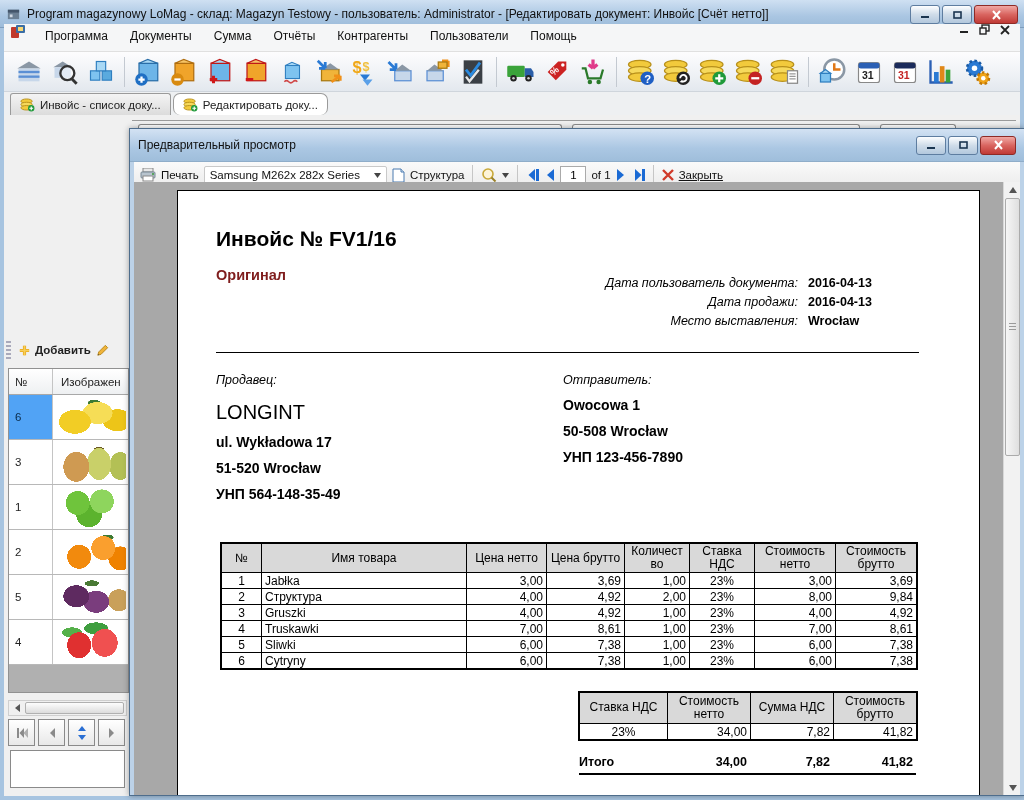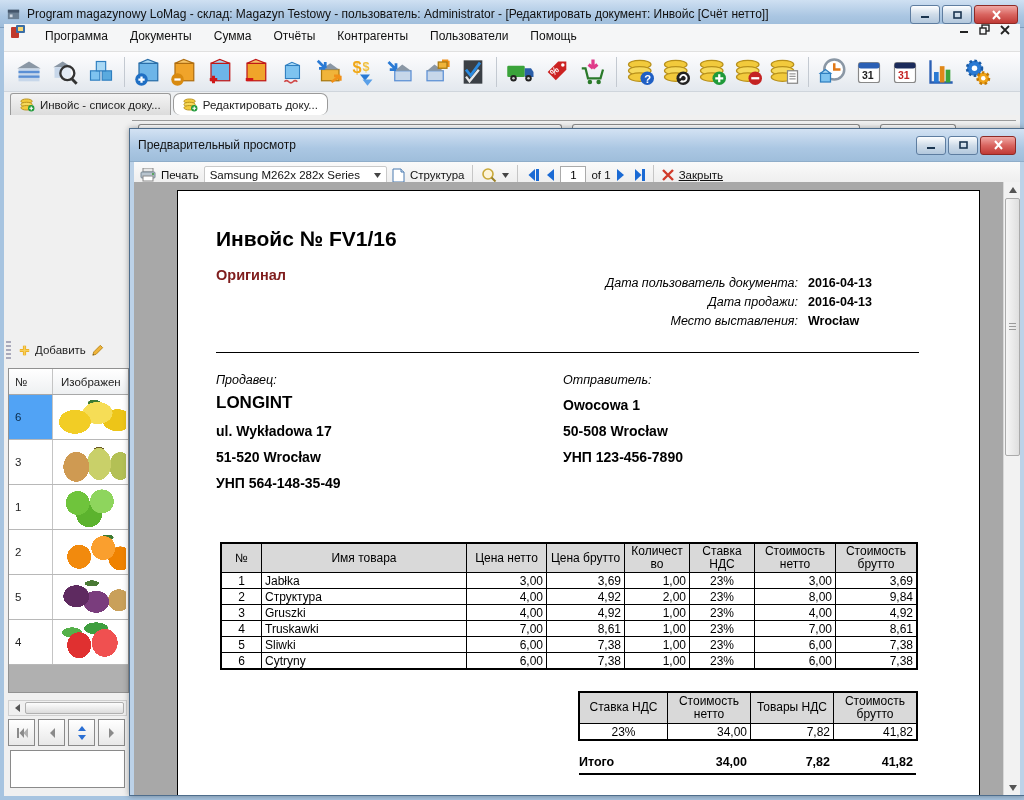--- a/index.html
+++ b/index.html
@@ -44,21 +44,21 @@
   .formstrip { position:absolute; left:0; right:0; top:115px; height:13px; background:#f0f0f0; }
   .groupline { position:absolute; top:5px; left:128px; right:4px; height:1px; background:#9a9a9a; }
   .ctl-top { position:absolute; top:9px; height:6px; border:1px solid #8a8a8a; border-bottom:none; border-radius:3px 3px 0 0; background:#fff; }
 
   
   .left-panel { position:absolute; left:0; top:115px; width:125px; bottom:0; background:#f0f0f0; }
   .lp-label { display:block; height:27px; line-height:27px; text-align:right; padding-right:9px; font-size:11.5px; color:#111; }
   .lp-toolbar { position:absolute; top:223px; left:2px; right:0; height:24px; display:flex; align-items:center; font-size:11.5px; color:#222; }
   .grip { width:5px; height:18px; margin-right:3px;
     background:repeating-linear-gradient(#aab 0 2px, transparent 2px 4px); }
-  .lp-btn { display:flex; align-items:center; gap:4px; padding:2px 4px; }
+  .lp-btn { display:flex; align-items:center; gap:4px; padding:2px 4px;font-weight:bold; }
   .doc-table { position:absolute; top:253px; left:4px; right:0; bottom:103px; background:#b0b0b0; border:1px solid #919191; overflow:hidden; }
   .doc-header { display:flex; height:26px; background:linear-gradient(#ffffff,#eef0f2); border-bottom:1px solid #a8a8a8; font-size:11.5px; color:#222; }
   .doc-header .h-num { width:44px; border-right:1px solid #c4c4c4; display:flex; align-items:center; padding-left:6px; }
   .doc-header .h-img { flex:1; display:flex; align-items:center; padding-left:8px; }
   .doc-row { display:flex; height:45px; background:#fff; border-bottom:1px solid #b8b8b8; }
   .doc-num { width:44px; border-right:1px solid #c4c4c4; font-size:11.5px; color:#222; display:flex; align-items:center; padding-left:6px; background:#fff; }
   .doc-row.selected .doc-num { background:#51a3f5; color:#0a2b4a; }
   .doc-img { flex:1; position:relative; background:#fff; }
   .fruit { position:absolute; inset:2px; background-repeat:no-repeat; }
   .f-lemon { background-image:
@@ -124,21 +124,21 @@
   .inv-title { position:absolute; left:38px; top:36px; font-size:21px; font-weight:bold; color:#000; }
   .inv-orig { position:absolute; left:38px; top:76px; font-size:14.5px; font-weight:bold; color:#7f1d1d; }
   .inv-meta { position:absolute; right:95px; top:82px; }
   .meta-row { display:flex; justify-content:flex-end; height:19px; align-items:center; }
   .meta-label { font-style:italic; font-size:12.5px; color:#000; }
   .meta-value { font-weight:bold; font-size:12.5px; width:86px; text-align:left; padding-left:10px; color:#000; }
   .inv-hr { position:absolute; left:38px; top:161px; width:703px; height:1px; background:#000; }
   .party { position:absolute; top:182px; width:300px; color:#000; }
   .party.seller { left:38px; } .party.sender { left:385px; }
   .party-label { font-style:italic; font-size:12.5px; }
-  .party-name { font-weight:bold; font-size:17px; margin-top:6px; }
+  .party-name { font-weight:normal; font-size:20px; margin-top:14px; }
   .party-line { font-size:14px; margin-top:10px;font-weight:bold; }
   table.inv { border-collapse:collapse; table-layout:fixed; font-size:12px; color:#000; }
   table.inv th { background:#d9d9d9; border:1px solid #000; font-weight:normal; text-align:center; padding:1px 2px; line-height:1.1; }
   table.inv td { border:1px solid #000; padding:0 3px; height:16px; }
   .items-tbl { position:absolute; left:43px; top:352px; width:695px; outline:1px solid #000; }
   .items-tbl th { height:29px; }
   .items-tbl td.c0 { text-align:center; } .items-tbl td.c1 { text-align:left; }
   .items-tbl td.c2,.items-tbl td.c3,.items-tbl td.c4,.items-tbl td.c6,.items-tbl td.c7 { text-align:right; }
   .items-tbl td.c5 { text-align:center; }
   .vat-tbl { position:absolute; left:401px; top:501px; width:337px; outline:1px solid #000; }
@@ -752,21 +752,21 @@
           <colgroup>
               <col style="width:88px">
               <col style="width:83px">
               <col style="width:83px">
               <col style="width:83px">
             </colgroup>
           <thead>
             <tr>
               <th>Ставка НДС</th>
               <th>Стоимость нетто</th>
-              <th>Товары НДС</th>
+              <th>Сумма НДС</th>
               <th>Стоимость брутто</th>
             </tr>
           </thead>
           <tbody>
               <tr>
               <td class="c0">23%</td>
               <td class="c1">34,00</td>
               <td class="c2">7,82</td>
               <td class="c3">41,82</td>
             </tr>

